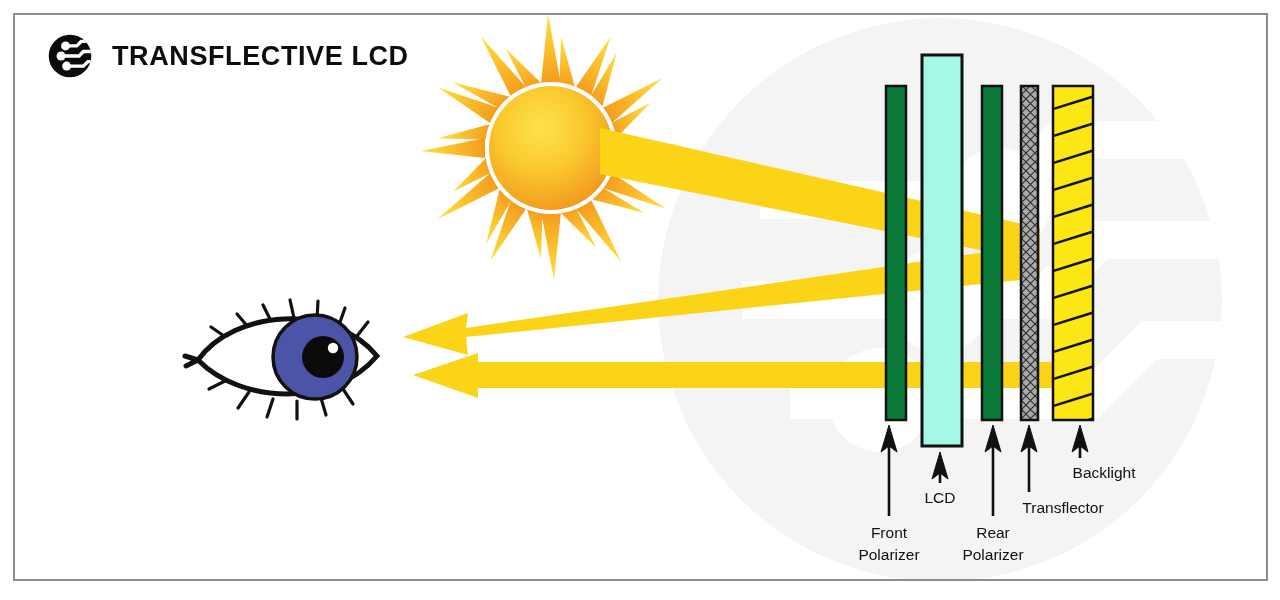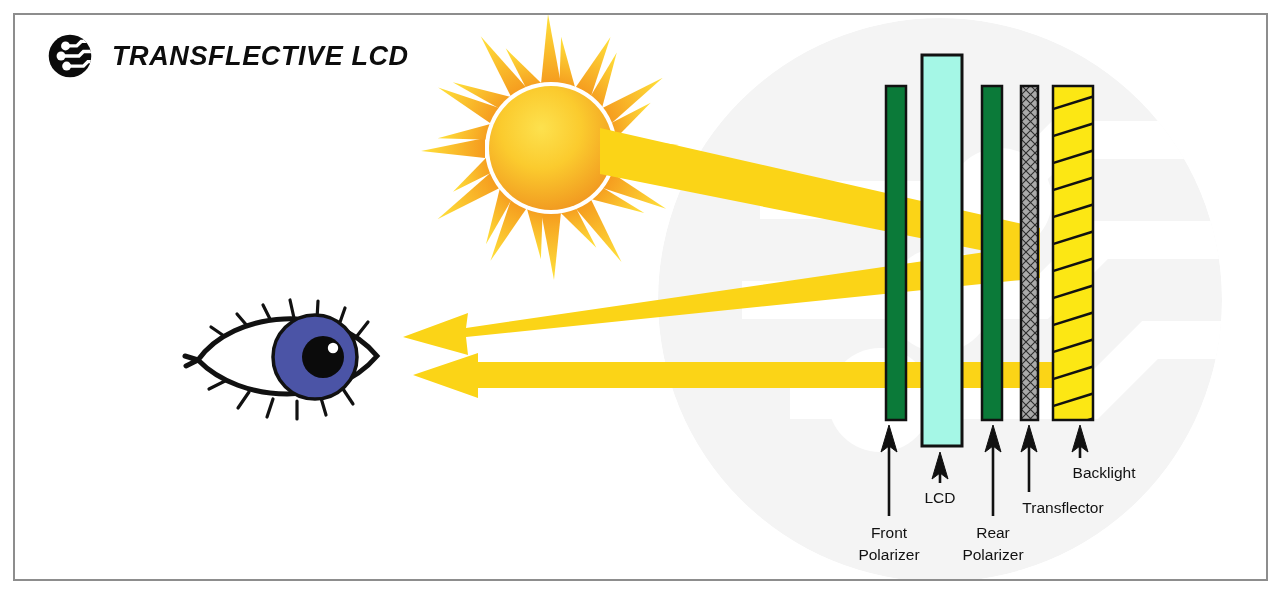--- a/index.html
+++ b/index.html
@@ -5,21 +5,21 @@
 <style>
   html,body{margin:0;padding:0;background:#ffffff;}
   body{width:1280px;height:600px;overflow:hidden;
        font-family:"Liberation Sans","DejaVu Sans",sans-serif;}
   #stage{position:relative;width:1280px;height:600px;background:#ffffff;}
   #frame{position:absolute;left:13px;top:13px;width:1255px;height:568px;
          border:2px solid #8d8d8d;box-sizing:border-box;background:#ffffff;}
   svg.layer{position:absolute;left:0;top:0;width:1280px;height:600px;}
   .lbl{font-family:"Liberation Sans","DejaVu Sans",sans-serif;
        font-size:15.5px;fill:#111111;}
-  #title-wrap{position:absolute;left:42px;top:28px;display:flex;align-items:center;gap:14px;font-style:italic;}
+  #title-wrap{position:absolute;left:42px;top:28px;display:flex;align-items:center;gap:14px;}
   #title-text{font-size:27px;font-weight:bold;color:#0d0d0d;letter-spacing:0.6px;
               font-family:"Liberation Sans","DejaVu Sans",sans-serif;line-height:1;}
 </style>
 </head>
 <body>
 
 <div id="stage">
   <div id="frame"></div>
 
   <svg class="layer" viewBox="0 0 1280 600">

